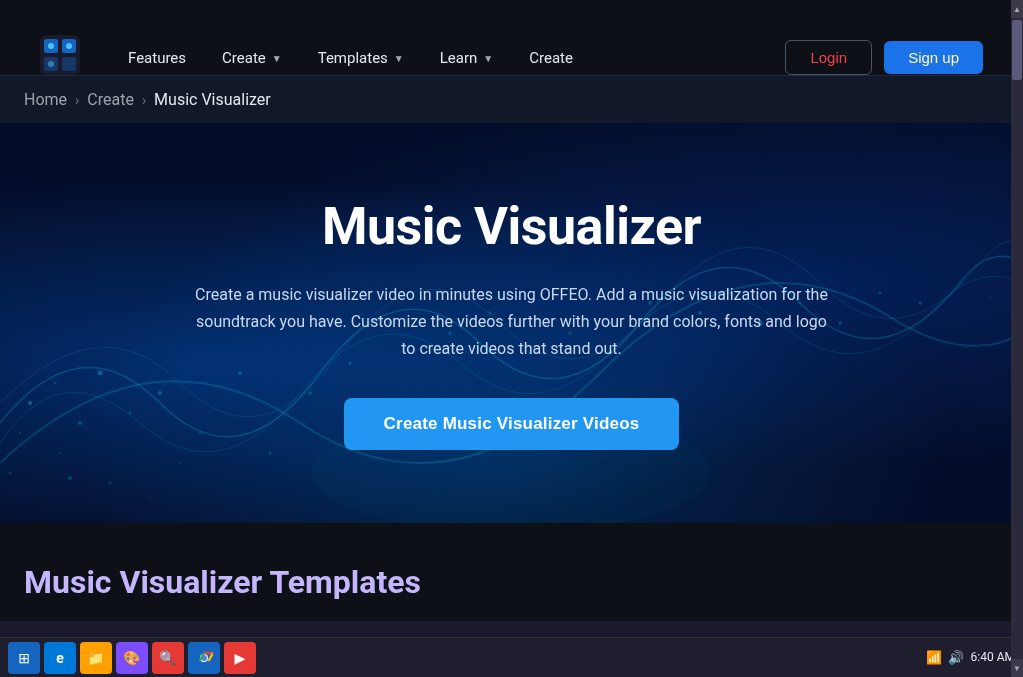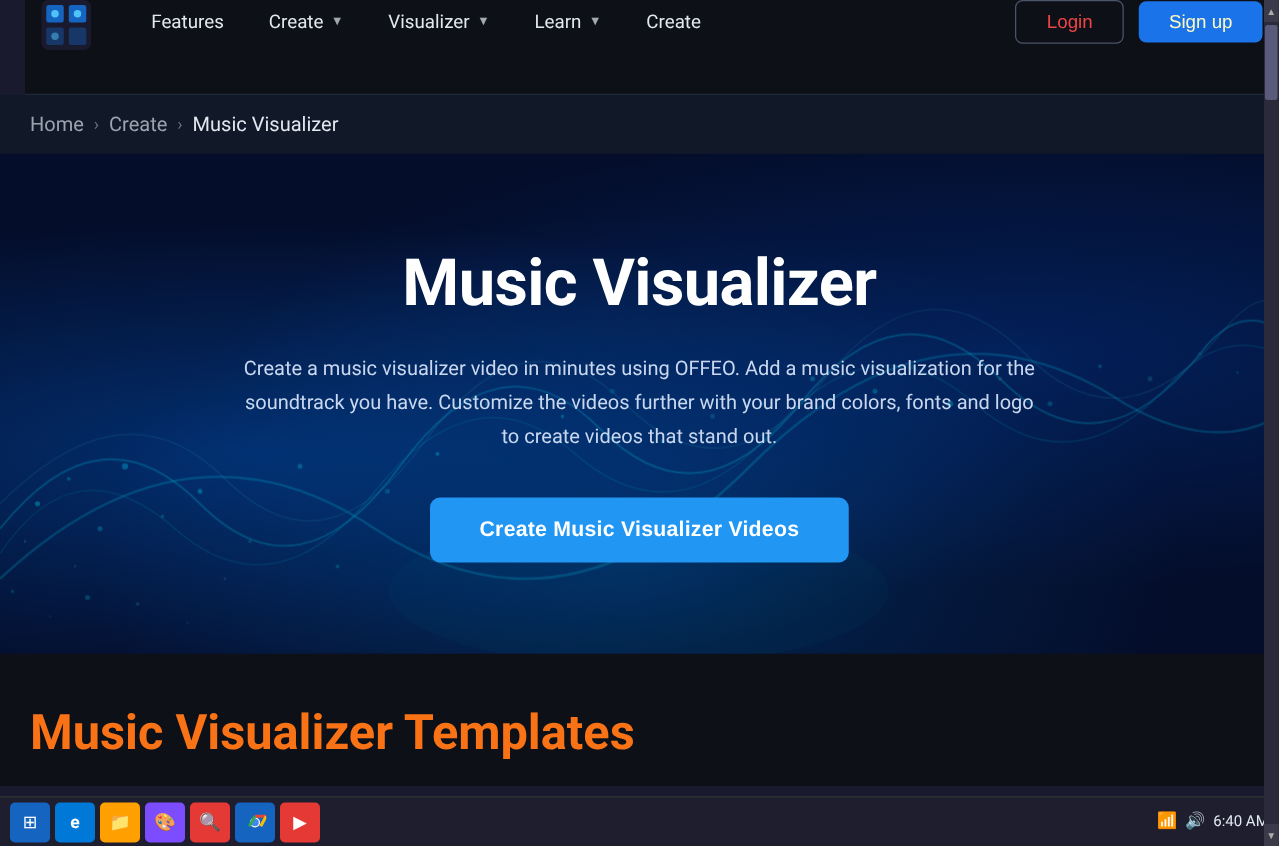--- a/index.html
+++ b/index.html
@@ -12,25 +12,24 @@
       font-family: -apple-system, BlinkMacSystemFont, 'Segoe UI', Roboto, sans-serif;
       background: #1a1a2e;
       width: 1023px;
       overflow-x: hidden;
     }
 
     
     .navbar {
       background: #0d1117;
       display: flex;
-      align-items: flex-start;
-      padding: 0 13px;
+      align-items: flex-end;
+      padding: 0 40px;
       height: 76px;
       border-bottom: 1px solid #1e2a3a;
-      margin-left: 20px;
     }
 
     .logo {
       display: flex;
       align-items: center;
       margin-right: 32px;
       cursor: pointer;
     }
 
     .logo-icon {
@@ -181,23 +180,23 @@
       letter-spacing: 0.2px;
     }
 
     
     .below-hero {
       background: #0d1117;
       padding: 40px 24px 20px;
     }
 
     .section-title {
-      font-size: 39px;
+      font-size: 32px;
       font-weight: 700;
-      color: #f97316;
+      color: #c4b5fd;
     }
 
     
     .taskbar {
       position: fixed;
       bottom: 0;
       left: 0;
       width: 1023px;
       height: 40px;
       background: #1e1e2e;
@@ -327,21 +326,21 @@
 
   <div class="nav-links">
     <a class="nav-item">
       <span>Features</span>
     </a>
     <a class="nav-item">
       <span>Create</span>
       <span class="chevron-down">▼</span>
     </a>
     <a class="nav-item">
-      <span>Visualizer</span>
+      <span>Templates</span>
       <span class="chevron-down">▼</span>
     </a>
     <a class="nav-item">
       <span>Learn</span>
       <span class="chevron-down">▼</span>
     </a>
     <a class="nav-item">
       <span>Create</span>
     </a>
   </div>

